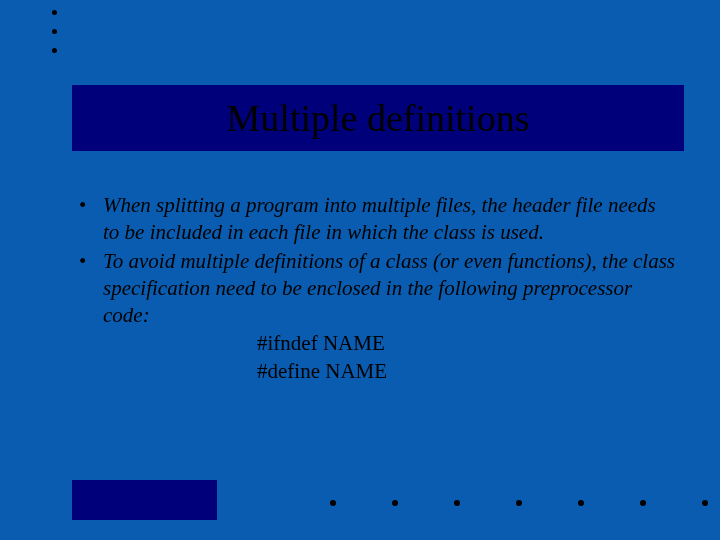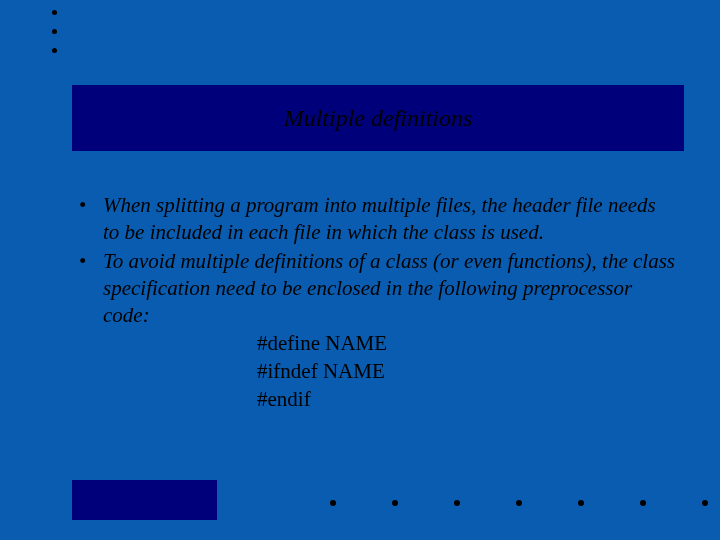--- a/index.html
+++ b/index.html
@@ -15,23 +15,22 @@
     top: 85px;
     width: 612px;
     height: 66px;
     background: #00007a;
     display: flex;
     align-items: center;
     justify-content: center;
   }
   .title-text {
     color: #000;
-    font-size: 24px;
+    font-size: 38px;
     font-weight: 400;
-    font-style: italic;
   }
   .bullets-top {
     position: absolute;
     left: 52px;
     top: 10px;
     display: flex;
     flex-direction: column;
     gap: 14px;
   }
   .bullets-top .dot {
@@ -99,23 +98,22 @@
 <div class="content">
   <div class="li">
     <div class="marker">•</div>
     <div class="txt">When splitting a program into multiple files, the header file needs to be included in each file in which the class is used.</div>
   </div>
   <div class="li">
     <div class="marker">•</div>
     <div class="txt">To avoid multiple definitions of a class (or even functions), the class specification need to be enclosed in the following preprocessor code:</div>
   </div>
   <div class="code-block">
+    <div class="row">#ifndef NAME</div>
     <div class="row">#define NAME</div>
-    <div class="row">#ifndef NAME</div>
-    <div class="row">#endif</div>
   </div>
 </div>
 
 <div class="bottom-bar"></div>
 
 <div class="bullets-bottom">
   <div class="dot"></div>
   <div class="dot"></div>
   <div class="dot"></div>
   <div class="dot"></div>

